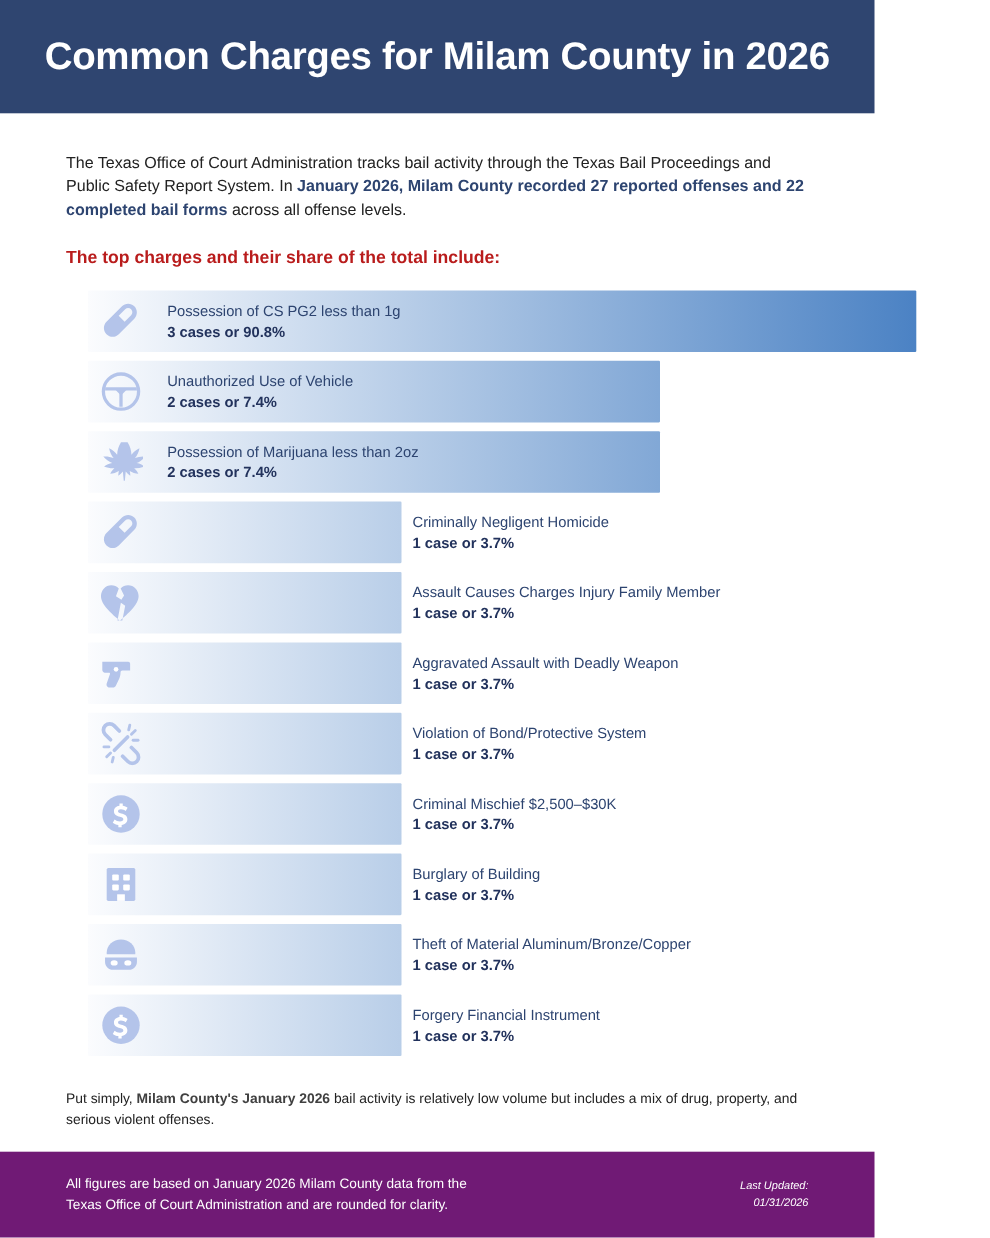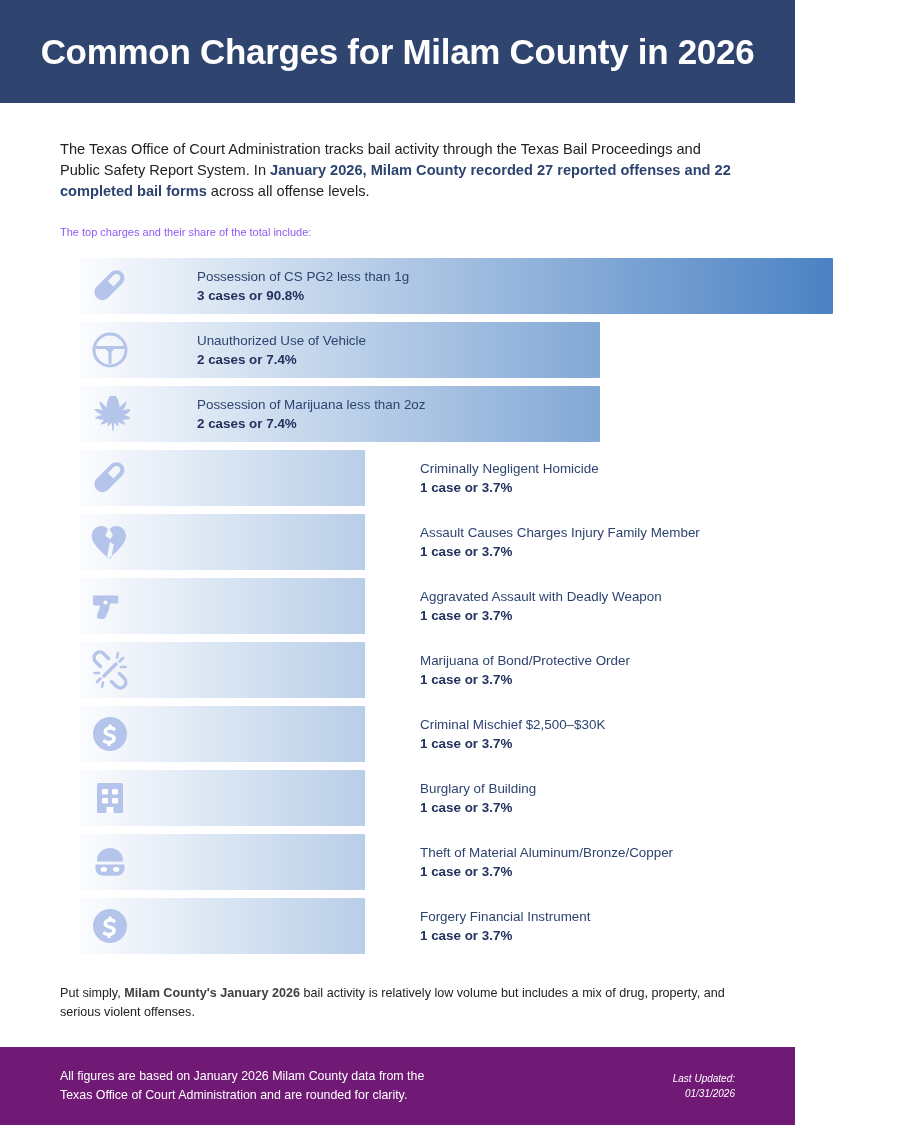--- a/index.html
+++ b/index.html
@@ -54,38 +54,37 @@
     line-height: 1.45;
     color: #222222;
     max-width: 772px;
   }
   .intro .hl {
     color: #2d4470;
     font-weight: bold;
   }
   .subhead {
     margin-top: 24px;
-    font-size: 11px;
-    font-weight: normal;
-    color: #8b5cf6;
+    font-size: 16px;
+    font-weight: bold;
+    color: #b91c1c;
   }
 
   
   .bars {
     margin-top: 20px;
     display: flex;
     flex-direction: column;
     gap: 8px;
   }
   .bar-row {
     position: relative;
     height: 56px;
     display: flex;
     align-items: center;
-    gap: 45px;
   }
   .bar-fill {
     position: absolute;
     left: 20px;
     top: 0;
     height: 56px;
     border-radius: 1px;
   }
   .bar-icon {
     position: relative;
@@ -282,21 +281,21 @@
                 <path d="M29.5 11.5l3.5-3.5"></path>
                 <path d="M31 17h4.5"></path>
                 <path d="M27 7.5l1-4.2"></path>
                 <path d="M10.5 28.5l-3.5 3.5"></path>
                 <path d="M9 23H4.5"></path>
                 <path d="M13 32.5l-1 4.2"></path>
               </g>
             </svg>
           </div>
           <div class="bar-text outside" style="margin-left: 237px;">
-            <div class="bar-label">Marijuana of Bond/Protective Order</div>
+            <div class="bar-label">Violation of Bond/Protective System</div>
             <div class="bar-value">1 case or 3.7%</div>
           </div>
         </div>
         <div class="bar-row">
           <div class="bar-fill" style="width: 285px; background: linear-gradient(to right, rgb(251, 252, 254) 0%, rgb(75, 130, 196) 264.2%);"></div>
           <div class="bar-icon">
             <svg viewBox="0 0 40 40">
               <circle cx="20" cy="20" r="17" fill="#b4c4ea"></circle>
               <path d="M21.6 10.5h-3v2.1c-3 0.4-5 2.3-5 4.9 0 3 2.3 4.2 5.4 5 2.4 0.6 3.1 1.2 3.1 2.3 0 1.2-1.1 2-3 2-2 0-3.6-0.8-4.9-1.8l-1.7 2.9c1.4 1.1 3.2 1.8 5.1 2v2.1h3v-2.1c3.2-0.4 5.2-2.4 5.2-5.2 0-3.1-2.4-4.3-5.6-5.1-2.3-0.6-2.9-1.1-2.9-2.1 0-1 0.9-1.8 2.6-1.8 1.7 0 3.2 0.7 4.4 1.6l1.7-2.9c-1.3-1-2.9-1.6-4.4-1.8v-2.1z" fill="#ffffff"></path>
             </svg>

